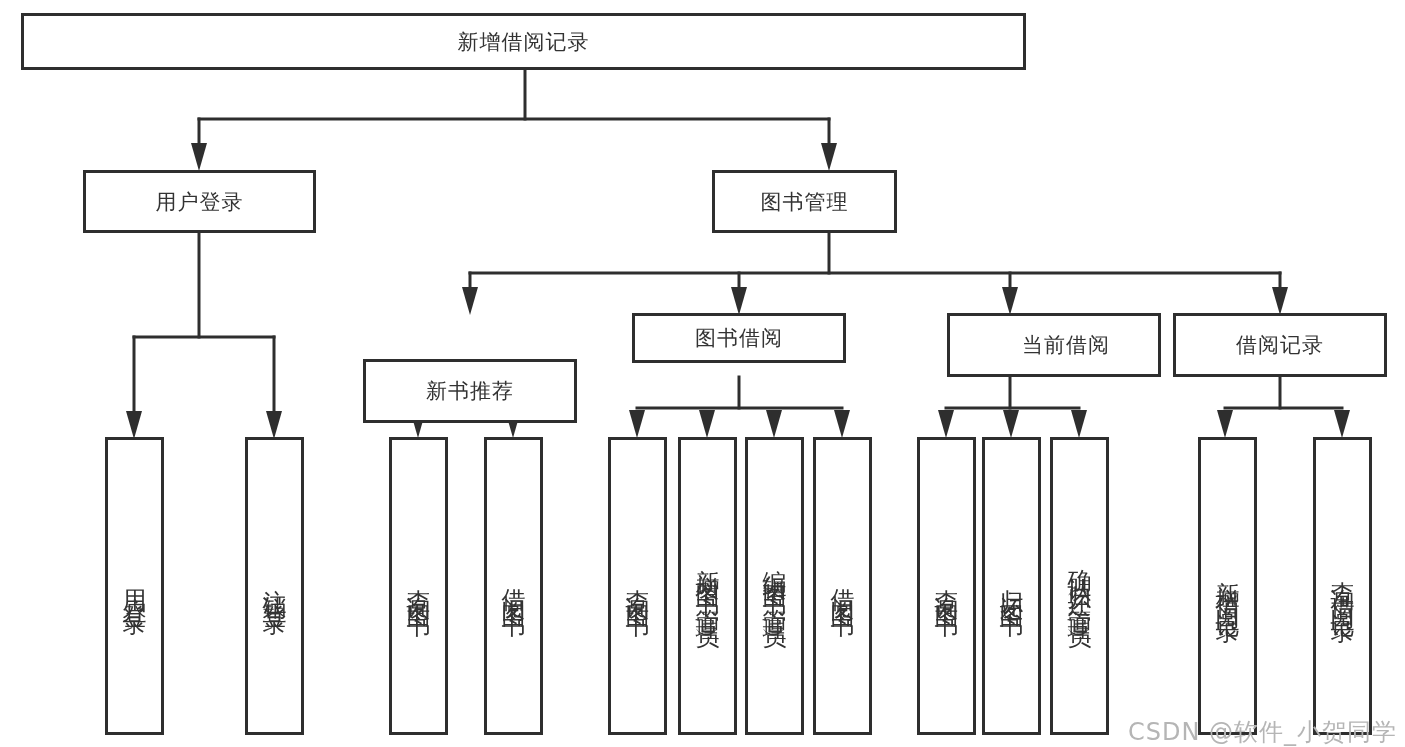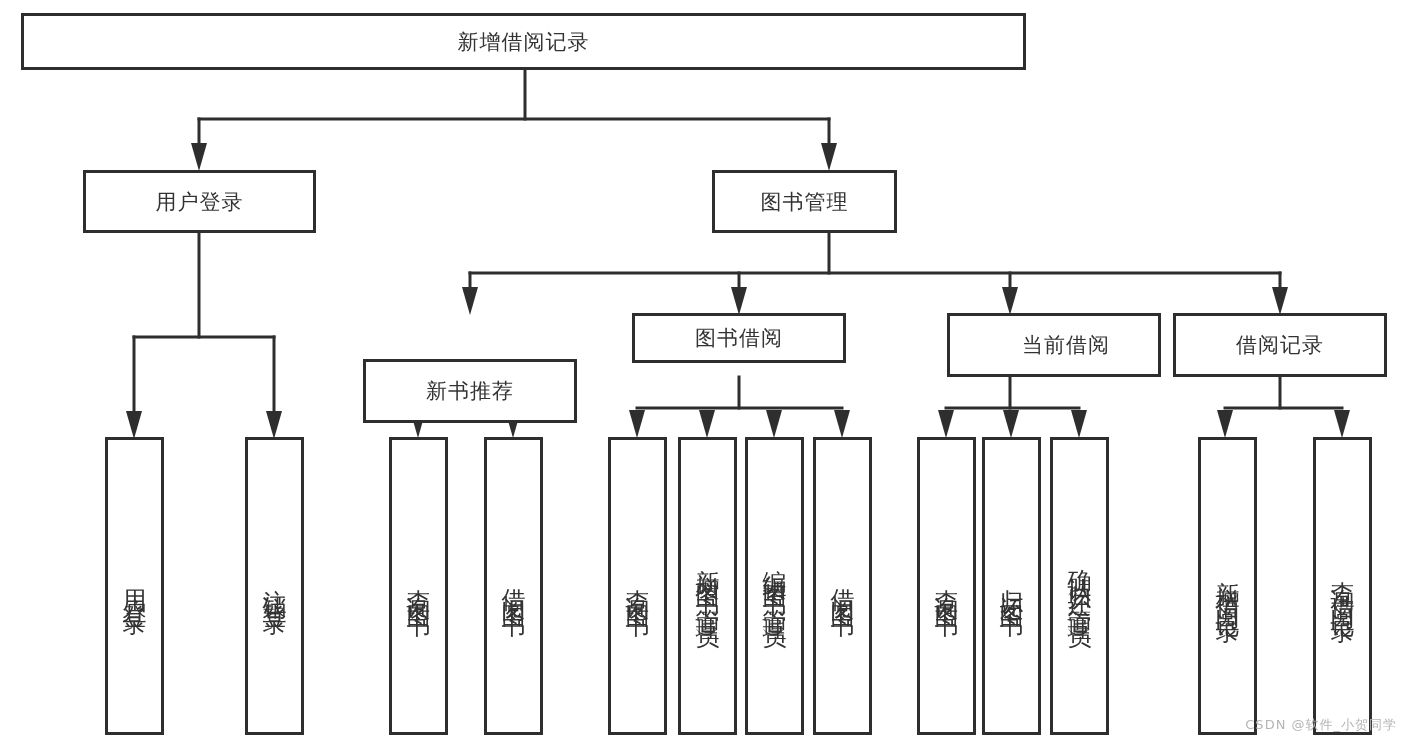--- a/index.html
+++ b/index.html
@@ -69,21 +69,21 @@
   #n-bb-borrow { left: 813px;  }
   #n-cb-query  { left: 917px;  }
   #n-cb-return { left: 982px;  }
   #n-cb-confirm{ left: 1050px; }
   #n-br-add    { left: 1198px; }
   #n-br-query  { left: 1313px; }
   .watermark {
     position: absolute;
     right: 8px;
     top: 716px;
-    font-size: 13px;
+    font-size: 24px;
     color: #b5b5b5;
     letter-spacing: 1px;
     z-index: 10;
     white-space: nowrap;
   }
 </style>
 </head>
 <body>
 
 <div class="stage">

